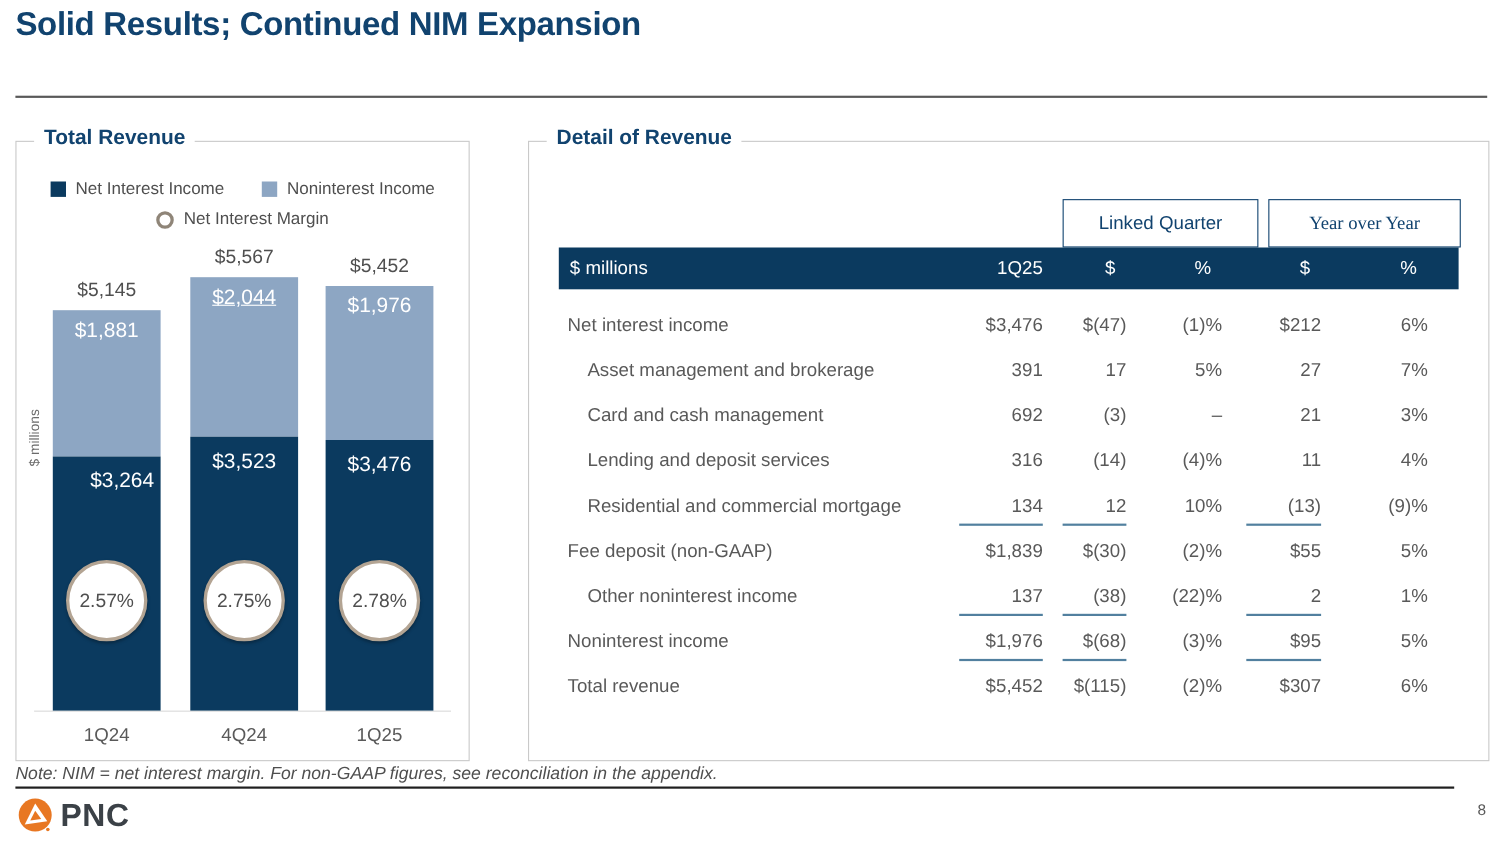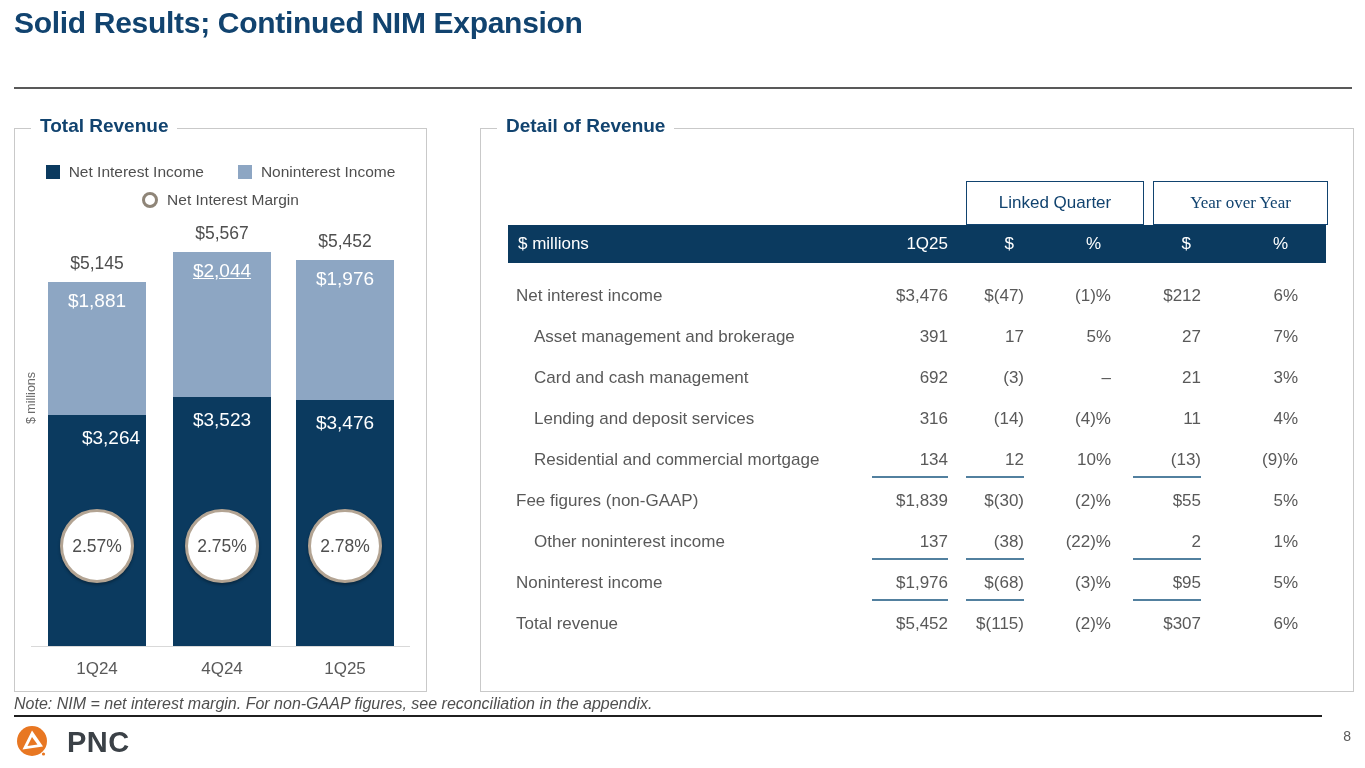--- a/index.html
+++ b/index.html
@@ -48,21 +48,21 @@
   .cell{display:flex;align-items:center;font-size:17px;color:#595959;}
   .cell.lab{justify-content:flex-start;padding-left:8px;}
   .cell.lab.indent{padding-left:26px;}
   .cell.num{justify-content:flex-end;position:relative;}
   .cell.num.rule::after{content:"";position:absolute;left:24%;right:0;bottom:2px;height:2px;background:#52809f;}
 
   
   .note{position:absolute;left:14px;top:695px;font-style:italic;font-size:16px;color:#4f4f4f;}
   .footer-rule{position:absolute;left:14px;top:715px;width:1308px;height:2px;background:#1f1f1f;}
   .logo{position:absolute;left:14px;top:724px;display:flex;align-items:center;gap:5px;}
-  .logo-text{font-size:29px;font-weight:bold;color:#3b4147;letter-spacing:0.5px;margin-left:12px;}
+  .logo-text{font-size:29px;font-weight:bold;color:#3b4147;letter-spacing:0.5px;}
   .page-num{position:absolute;right:14px;top:728px;font-size:14px;color:#595959;}
 </style>
 </head>
 <body>
 
 <div id="slide">
 
   <div class="slide-title">Solid Results; Continued NIM Expansion</div>
   <div class="title-rule"></div>
 
@@ -163,21 +163,21 @@
         </div>
         <div class="trow tgrid">
           <div class="cell lab indent">Residential and commercial mortgage</div>
           <div class="cell num rule">134</div>
           <div class="cell num rule">12</div>
           <div class="cell num">10%</div>
           <div class="cell num rule">(13)</div>
           <div class="cell num">(9)%</div>
         </div>
         <div class="trow tgrid">
-          <div class="cell lab">Fee figures (non-GAAP)</div>
+          <div class="cell lab">Fee deposit (non-GAAP)</div>
           <div class="cell num">$1,839</div>
           <div class="cell num">$(30)</div>
           <div class="cell num">(2)%</div>
           <div class="cell num">$55</div>
           <div class="cell num">5%</div>
         </div>
         <div class="trow tgrid">
           <div class="cell lab indent">Other noninterest income</div>
           <div class="cell num rule">137</div>
           <div class="cell num rule">(38)</div>

